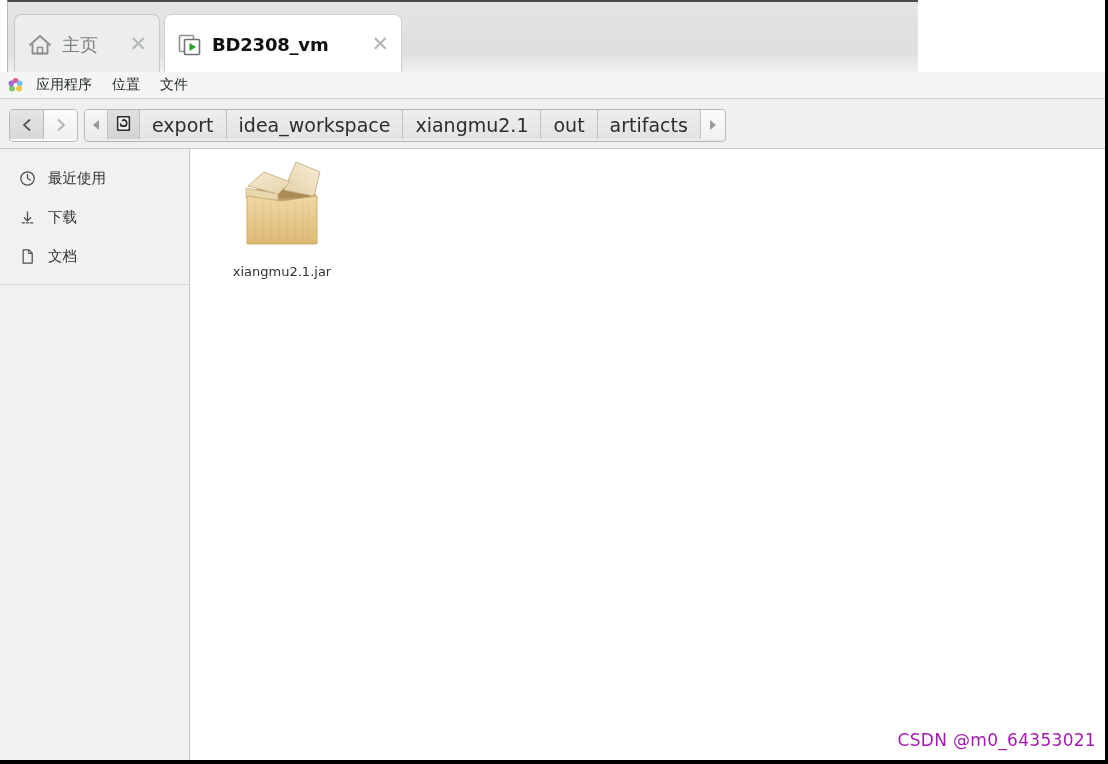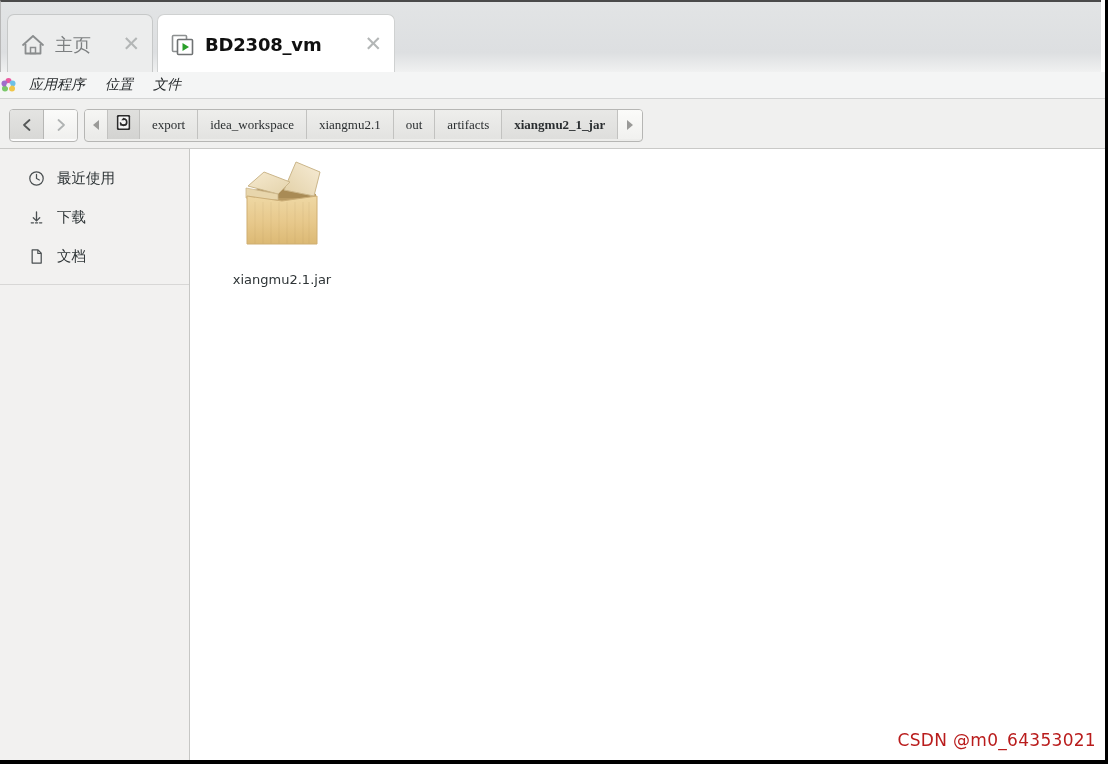--- a/index.html
+++ b/index.html
@@ -26,22 +26,22 @@
     height: 764px;
     background: #ffffff;
     box-sizing: border-box;
     border-right: 3px solid #000000;
     border-bottom: 4px solid #000000;
   }
 
   
   #tab-strip {
     position: absolute;
-    left: 0; top: 0;
-    width: 1101px;
+    left: 7px; top: 0;
+    width: 911px;
     height: 72px;
     background: linear-gradient(to bottom, #e2e4e5 0%, #dddfe1 72%, #f0f1f1 100%);
     border-top: 2px solid #4a4a4a;
     border-left: 1px solid #b8b8b8;
     box-sizing: border-box;
   }
   .tab {
     position: absolute;
     top: 12px;
     height: 60px;
@@ -95,21 +95,21 @@
   #menu-bar {
     position: absolute;
     left: 0; top: 72px;
     width: 1105px;
     height: 27px;
     background: #f4f5f5;
     border-bottom: 1px solid #d3d4d4;
     box-sizing: border-box;
     display: flex;
     align-items: center;
-    font-style: italic;
+    padding-left: 7px;
   }
   .menu-item {
     font-size: 14px;
     color: #25292b;
     padding: 0 10px;
     white-space: nowrap;
     cursor: default;
   }
   #menu-icon-wrap { width: 17px; height: 17px; margin-right: 2px; }
 
@@ -153,27 +153,26 @@
     border-radius: 4px;
     overflow: hidden;
     background: #ededeb;
   }
   .crumb {
     display: flex;
     align-items: center;
     justify-content: center;
     height: 29px;
     padding: 0 12px;
-    font-size: 13px;
+    font-size: 19px;
     color: #2a2e30;
     background: linear-gradient(to bottom,#eeeeec,#e3e3e1);
     border-right: 1px solid #c2c2c0;
     white-space: nowrap;
     cursor: pointer;
-    font-family: Liberation Serif, serif;
   }
   .crumb.active {
     font-weight: bold;
     background: linear-gradient(to bottom,#e8e8e6,#dededc);
   }
   .crumb.arrow {
     padding: 0 8px;
     background: linear-gradient(to bottom,#f6f6f4,#eaeae8);
   }
   .crumb.arrow-right {
@@ -201,21 +200,21 @@
     height: 611px;
     background: #f2f1f0;
     border-right: 1px solid #c7c7c5;
     box-sizing: border-box;
     padding-top: 10px;
   }
   .side-item {
     display: flex;
     align-items: center;
     height: 39px;
-    padding-left: 27px;
+    padding-left: 18px;
     gap: 12px;
     cursor: pointer;
   }
   .side-icon {
     width: 18px; height: 18px;
     flex: 0 0 18px;
     display: flex;
     align-items: center;
     justify-content: center;
   }
@@ -244,32 +243,32 @@
     position: absolute;
     left: 31px; top: 7px;
     width: 120px;
     display: flex;
     flex-direction: column;
     align-items: center;
     cursor: pointer;
   }
   #file-icon-box { width: 96px; height: 100px; }
   #file-label {
-    margin-top: 16px;
+    margin-top: 8px;
     font-size: 13px;
     color: #2e3436;
     white-space: nowrap;
   }
 
   #watermark {
     position: absolute;
     right: 9px;
     bottom: 10px;
     font-size: 17px;
-    color: #b91c1c;
+    color: #a21caf;
     letter-spacing: 0.3px;
     white-space: nowrap;
     user-select: none;
   }
 </style>
 </head>
 <body>
 
 <div id="app-window">
 
@@ -344,21 +343,20 @@
           <path d="M9.4 3.6 L9.4 6.6 L6.6 6.6 Z" fill="#2b2b2b"></path>
           <path d="M5.2 11.6 L12 11.6" stroke="#2b2b2b" stroke-width="1.4"></path>
         </svg>
       </span>
     </div>
     <div class="crumb">export</div>
     <div class="crumb">idea_workspace</div>
     <div class="crumb">xiangmu2.1</div>
     <div class="crumb">out</div>
     <div class="crumb">artifacts</div>
-    <div class="crumb active">xiangmu2_1_jar</div>
     <div class="crumb arrow-right">
       <span class="tri tri-right"></span>
     </div>
   </div>
 
   <div id="sidebar">
 
     <div class="side-item">
       <span class="side-icon">
         <svg viewBox="0 0 18 18" width="17" height="17">

